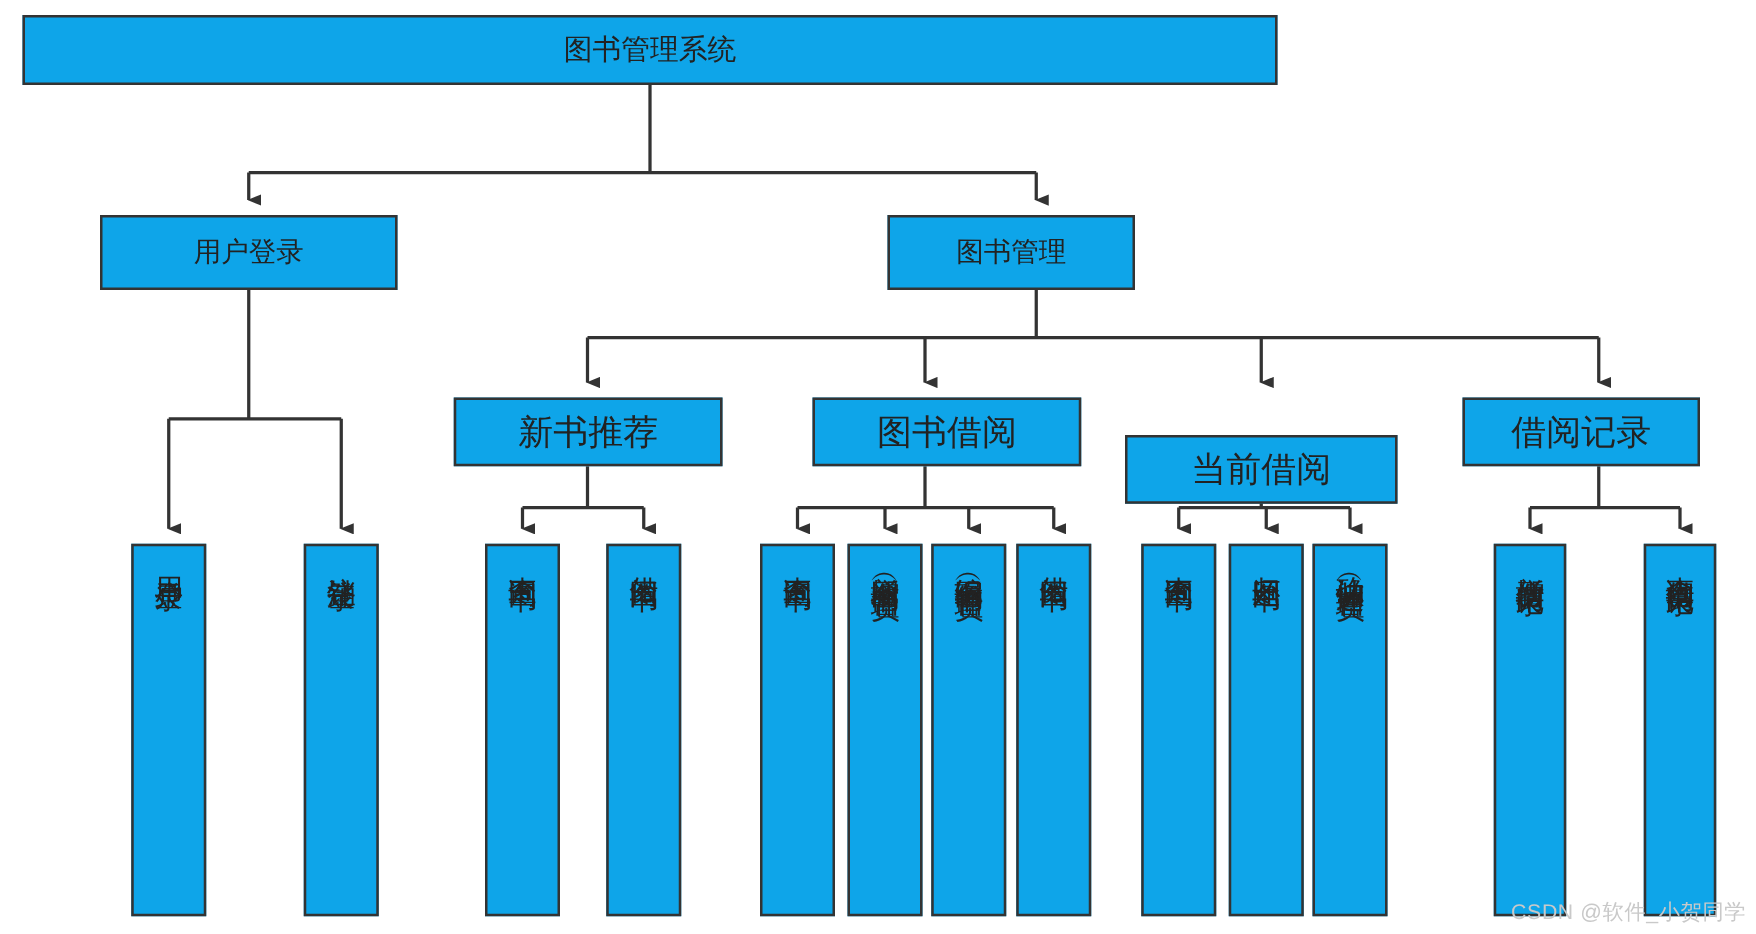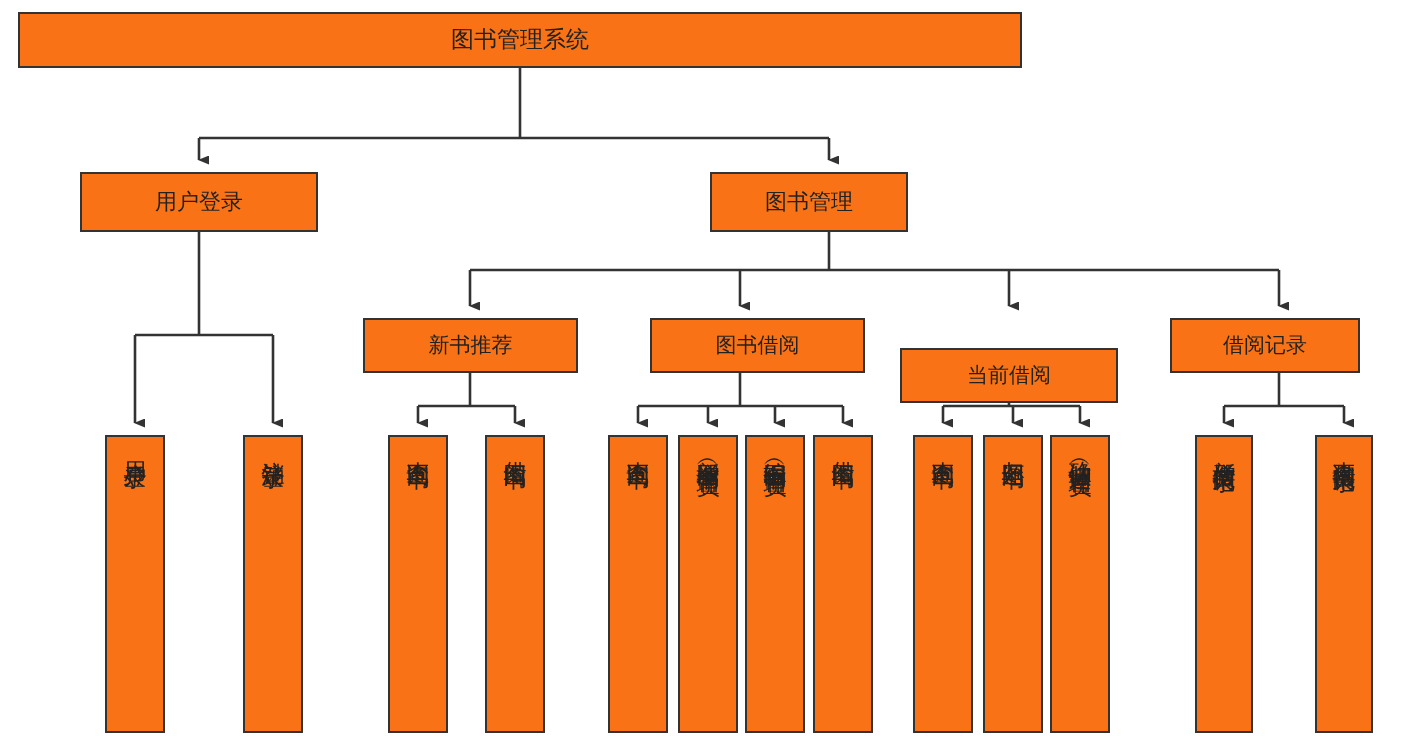--- a/index.html
+++ b/index.html
@@ -21,37 +21,37 @@
     position: absolute;
     left: 0;
     top: 0;
     width: 1405px;
     height: 747px;
     pointer-events: none;
   }
   .node {
     position: absolute;
     box-sizing: border-box;
-    background: #f97316;
+    background: #0ea5e9;
     border: 2px solid #333333;
     display: flex;
     align-items: center;
     justify-content: center;
     color: #222222;
   }
   .node-label {
     color: #222222;
     line-height: 1.18;
     text-align: center;
     white-space: nowrap;
   }
   
   .tier-root .node-label { font-size: 23px; }
   .tier-2 .node-label { font-size: 22px; }
-  .tier-3 .node-label { font-size: 21px; }
+  .tier-3 .node-label { font-size: 28px; }
   
   .tier-leaf {
     align-items: flex-start;
     justify-content: center;
     padding-top: 6px;
   }
   .tier-leaf .node-label {
     writing-mode: vertical-rl;
     text-orientation: upright;
     font-size: 23px;
@@ -173,14 +173,15 @@
         <span class="node-label">确认归还（管理员）</span>
       </div>
       <div class="node tier-leaf" style="left: 1195px; top: 435px; width: 58px; height: 298px;">
         <span class="node-label">新增借阅记录</span>
       </div>
       <div class="node tier-leaf" style="left: 1315px; top: 435px; width: 58px; height: 298px;">
         <span class="node-label">查询借阅记录</span>
       </div>
     </div>
 
+  <div id="watermark">CSDN @软件_小贺同学</div>
 
 </div>
 
 </body></html>

